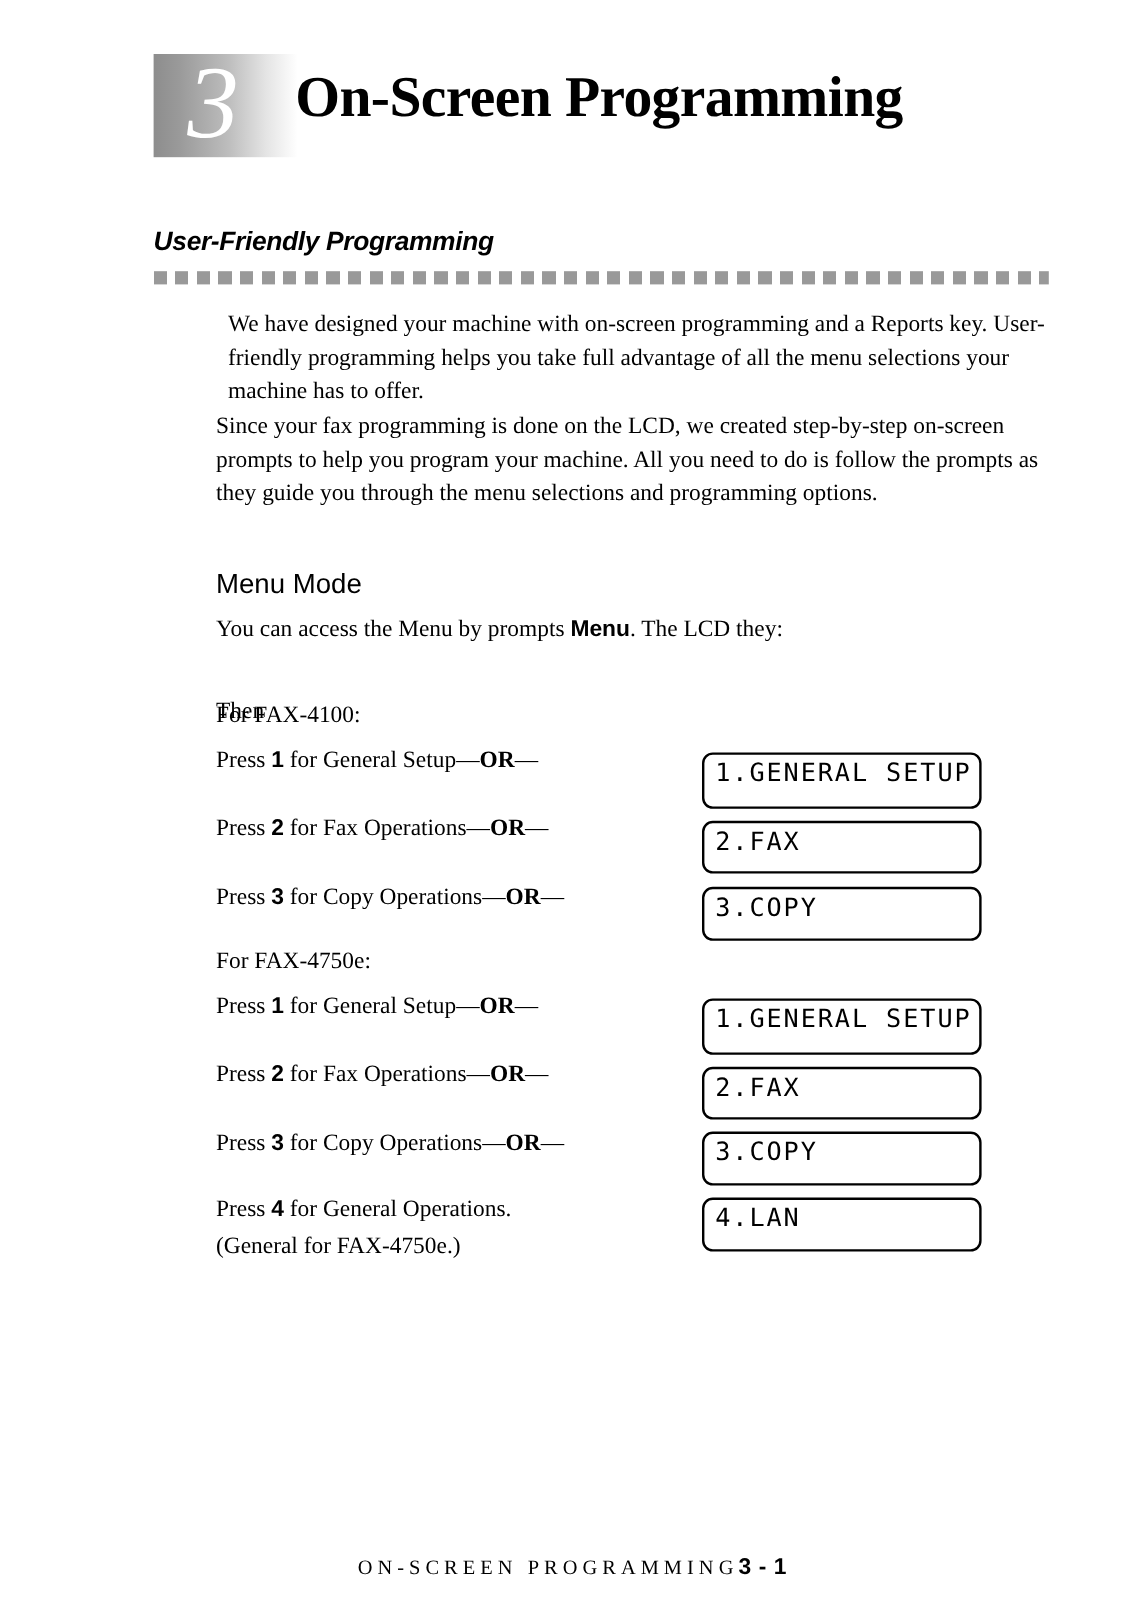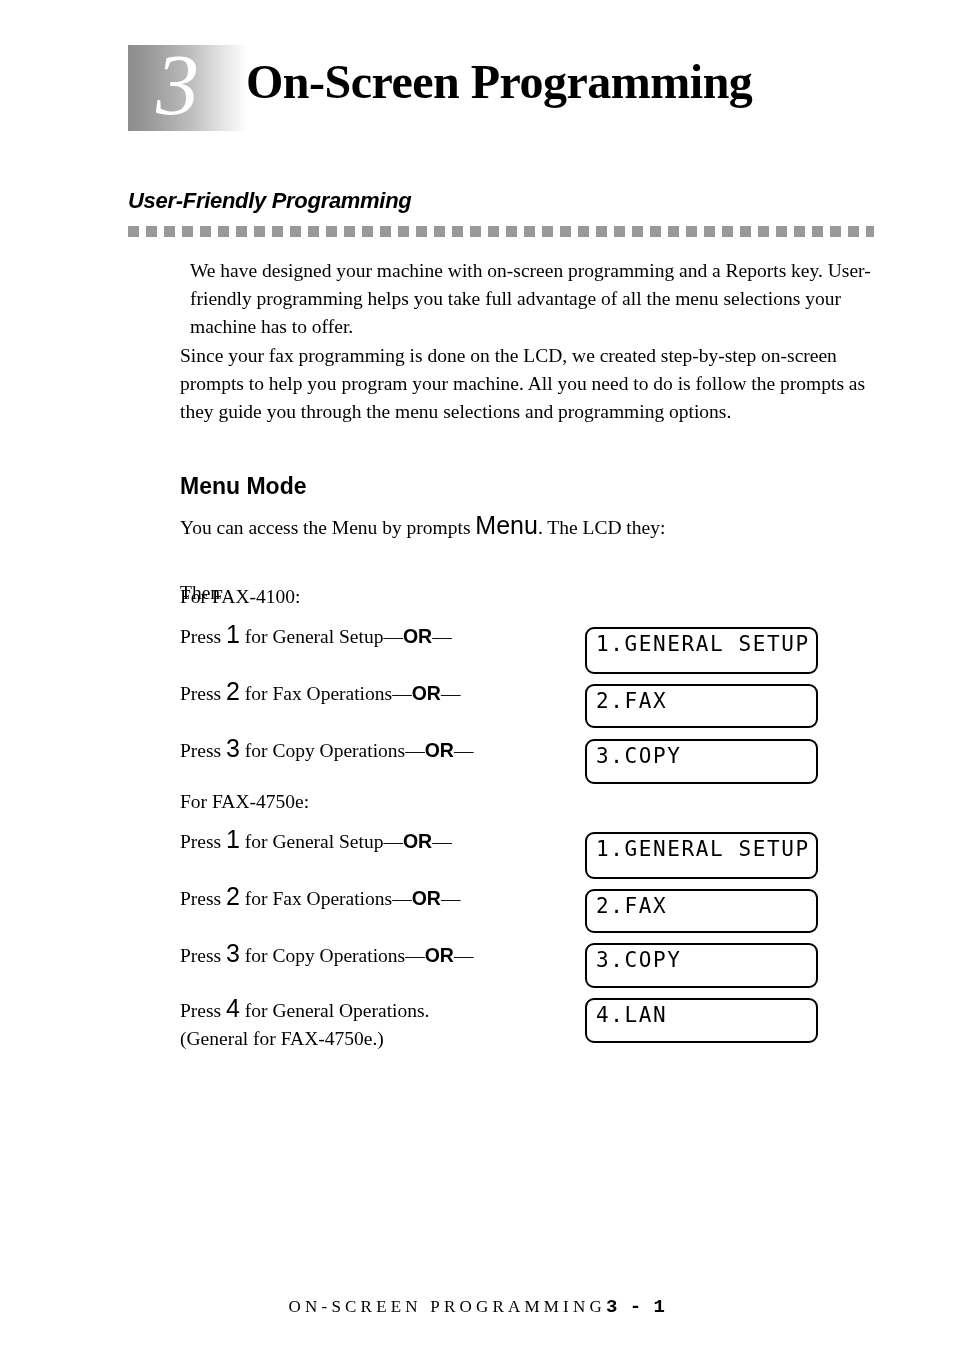--- a/index.html
+++ b/index.html
@@ -92,41 +92,41 @@
   }
   .para-1 { top: 257px; margin-left: 10px; }
   .para-2 { top: 342px; }
 
   
   .sub-heading {
     position: absolute;
     left: 180px;
     top: 472px;
     font-family: "Liberation Sans", "DejaVu Sans", sans-serif;
-    font-weight: bold;
+    font-weight: normal;
     font-size: 23px;
     line-height: 28px;
     white-space: nowrap;
   }
 
   
   .line {
     position: absolute;
     left: 180px;
     font-size: 19.5px;
     line-height: 26px;
     white-space: nowrap;
   }
   .bold-sans {
     font-family: "Liberation Sans", "DejaVu Sans", sans-serif;
-    font-weight: normal;
-    font-size: 25px;
+    font-weight: bold;
+    font-size: 19px;
   }
   .bold-serif {
-    font-family: Liberation Sans, sans-serif;
+    font-family: Liberation Serif, serif;
     font-weight: bold;
   }
 
   
   .lcd {
     position: absolute;
     left: 585px;
     width: 233px;
     box-sizing: border-box;
     border: 2.5px solid #000000;
@@ -156,21 +156,21 @@
   .footer-inner {
     display: inline-block;
     white-space: nowrap;
   }
   .footer-title {
     font-family: "Liberation Serif", "DejaVu Serif", serif;
     font-size: 17px;
     letter-spacing: 4.2px;
   }
   .footer-page {
-    font-family: Liberation Mono, monospace;
+    font-family: Liberation Sans, sans-serif;
     font-weight: bold;
     font-size: 19px;
     letter-spacing: 0.5px;
   }
 </style>
 </head>
 <body>
 
 <div class="chapter-header">
   <div class="chapter-number-box">

